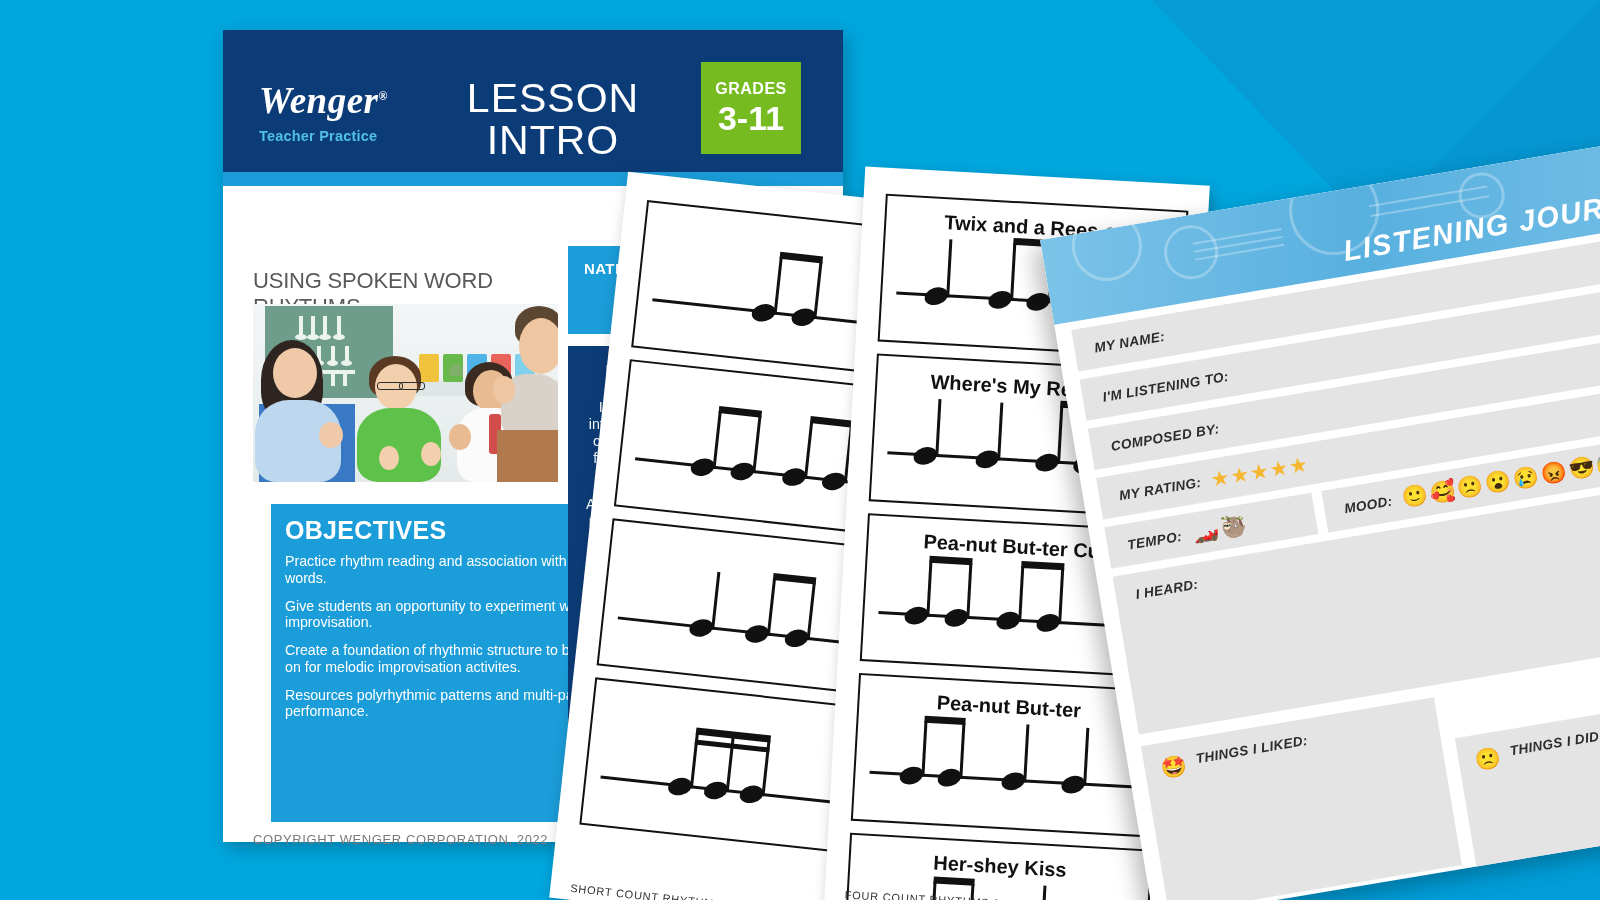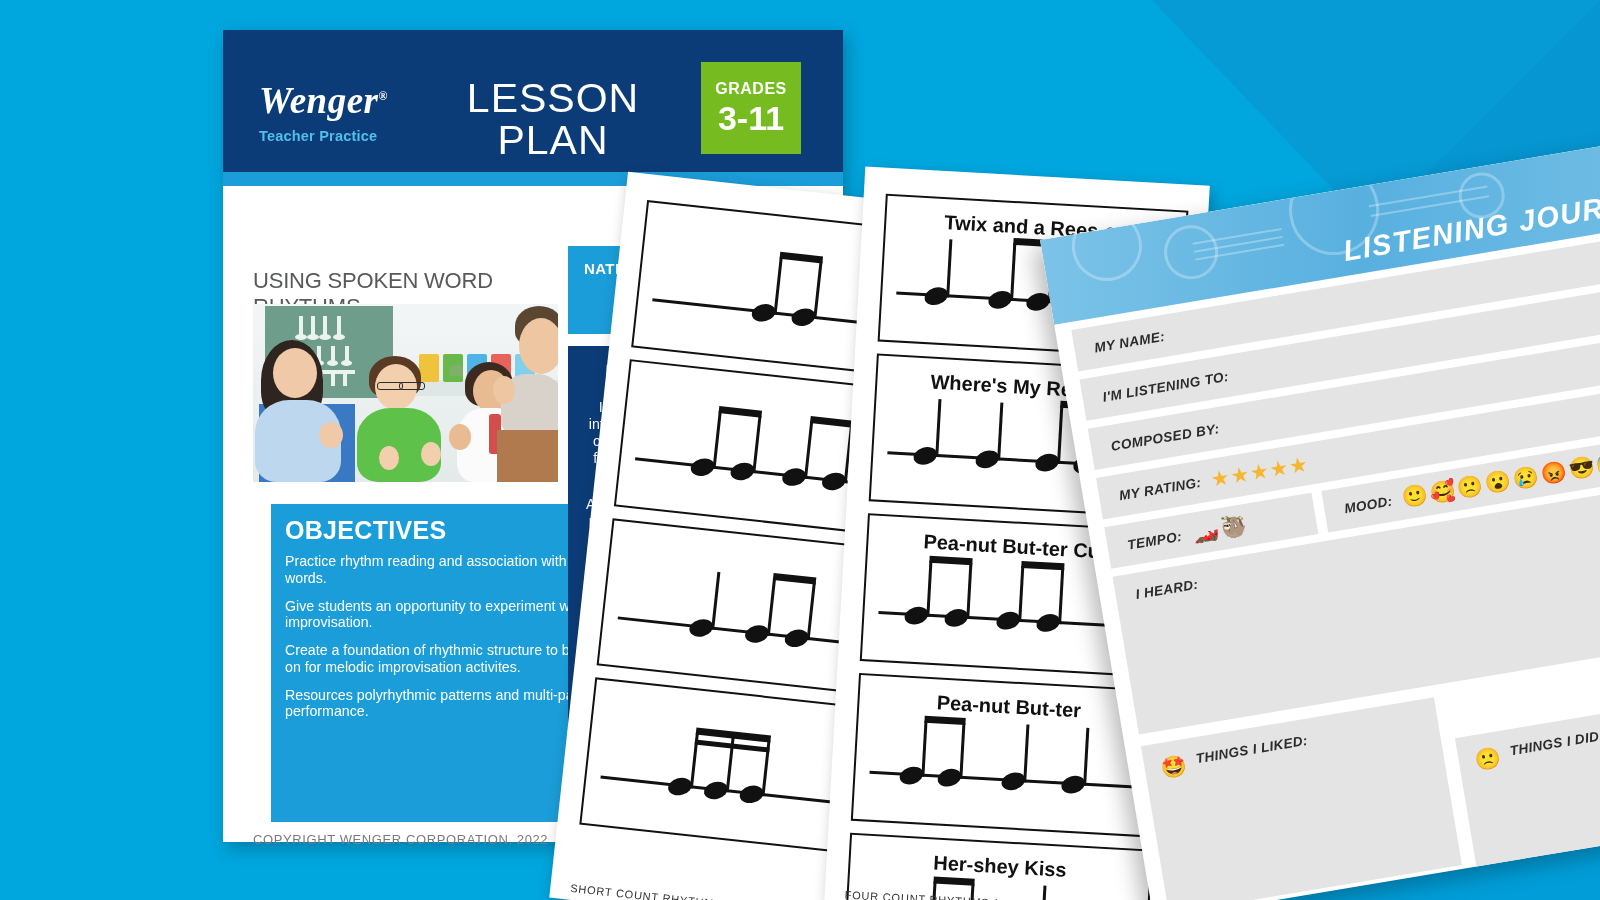--- a/index.html
+++ b/index.html
@@ -222,21 +222,21 @@
   <div class="bg-wedge"></div>
   <div class="bg-wedge2"></div>
 
   <div class="sheet" id="lesson-plan">
 
     <div id="lp-header">
       <div class="wenger-logo">
         <span>Wenger</span><sup>®</sup>
       </div>
       <div class="wenger-sub">Teacher Practice</div>
-      <div id="lp-title">LESSON PLAN</div>
+      <div id="lp-title">LESSON INTRO</div>
       <div id="grades-badge">
         <span class="g-label">GRADES</span>
         <span class="g-value">3-11</span>
       </div>
     </div>
     <div id="lp-accent"></div>
 
     <div id="lp-body">
       <div id="lp-subheading">USING SPOKEN WORD RHYTHMS</div>
 

